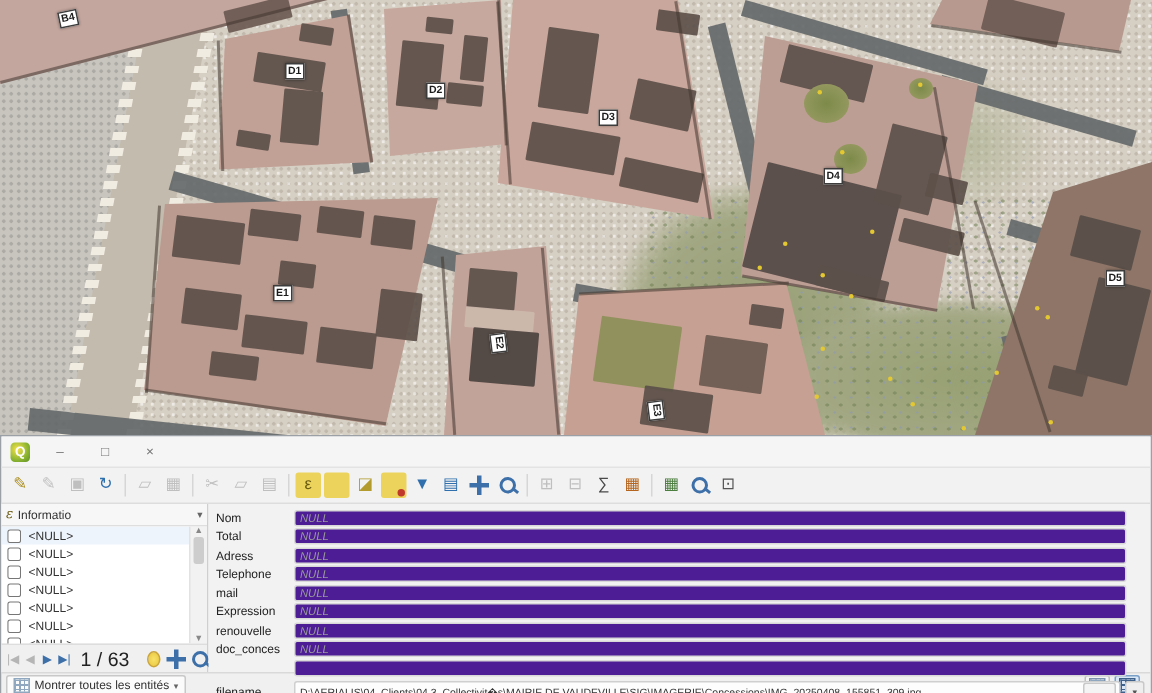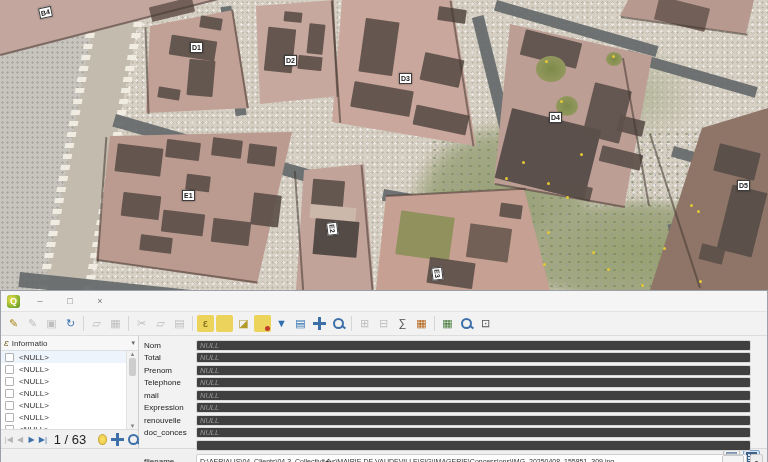--- a/index.html
+++ b/index.html
@@ -56,21 +56,21 @@
   .navbtn{font-size:8px;color:#3d6fa8;width:12px;text-align:center;}
   .navbtn.off{color:#b5b5b5;}
   .counter{margin:0 4px;font-size:13px;color:#222;white-space:nowrap;}
   .bulb{width:9px;height:9px;border-radius:50%;background:radial-gradient(#f9e36a,#e8c53c);border:1px solid #caa53c;margin-left:6px;}
   .navico{position:relative;width:17px;height:17px;}
   
   .fpanel{flex:1;background:#f2f2f2;position:relative;display:flex;flex-direction:column;}
   .frows{padding:3px 4px 0 5px;}
   .frow{display:flex;align-items:center;height:12.5px;}
   .flabel{width:52px;font-size:8px;color:#222;white-space:nowrap;overflow:hidden;}
-  .finput{flex:1;height:9px;background:#404040;border:1px solid #d8d8d8;border-radius:2px;
+  .finput{flex:1;height:9px;background:#4c1d95;border:1px solid #d8d8d8;border-radius:2px;
     font-size:7.5px;font-style:italic;color:#9a9a9a;padding:0 3px;margin-right:12px;font-family:"Liberation Sans",sans-serif;}
   .fnamerow{display:flex;align-items:center;height:15px;margin-top:2px;padding:0 4px 0 5px;}
   .fname-input-wrap{flex:1;display:flex;align-items:center;height:13px;background:#fdfdfd;border:1px solid #cfcfcf;border-radius:2px;overflow:hidden;}
   .fname-input{flex:1;border:none;outline:none;font-size:7px;color:#333;padding:0 3px;background:transparent;font-family:"Liberation Sans",sans-serif;white-space:nowrap;}
   .browse{width:20px;height:10px;margin-right:2px;background:#f4f4f4;border:1px solid #c9c9c9;border-radius:2px;
     font-size:7px;color:#555;display:flex;align-items:center;justify-content:center;}
   .combo{width:11px;height:12px;margin-left:3px;background:#eee;border:1px solid #c9c9c9;border-radius:2px;
     font-size:6px;color:#555;display:flex;align-items:center;justify-content:center;}
   
   .sbar{height:15px;display:flex;align-items:center;background:#f0f0f0;border-top:1px solid #d9d9d9;padding:0 3px;}
@@ -322,21 +322,21 @@
         <div class="frows">
           <div class="frow">
             <span class="flabel">Nom</span>
             <input class="finput" value="NULL" style="">
           </div>
             <div class="frow">
             <span class="flabel">Total</span>
             <input class="finput" value="NULL" style="">
           </div>
             <div class="frow">
-            <span class="flabel">Prenom</span>
+            <span class="flabel">Adress</span>
             <input class="finput" value="NULL" style="">
           </div>
             <div class="frow">
             <span class="flabel">Telephone</span>
             <input class="finput" value="NULL" style="">
           </div>
             <div class="frow">
             <span class="flabel">mail</span>
             <input class="finput" value="NULL" style="">
           </div>
@@ -362,20 +362,25 @@
           <span class="fname-input-wrap">
             <input class="fname-input" value="D:\AERIALIS\04_Clients\04.3_Collectivit�s\MAIRIE DE VAUDEVILLE\SIG\IMAGERIE\Concessions\IMG_20250408_155851_309.jpg" style="">
             <span class="browse">…</span>
           </span>
           <span class="combo">▾</span>
         </div>
       </div>
     </div>
 
     <div class="sbar">
+      <div class="filterbtn">
+        <span class="gridico"></span>
+        <span>Montrer toutes les entités</span>
+        <span style="font-size:6px;color:#666;">▾</span>
+      </div>
       <div class="sb-toggles">
         <div class="vt">
             <span class="gridico"></span>
           </div>
         <div class="vt active">
             <span class="gridico"></span>
           </div>
       </div>
     </div>
   </div>

